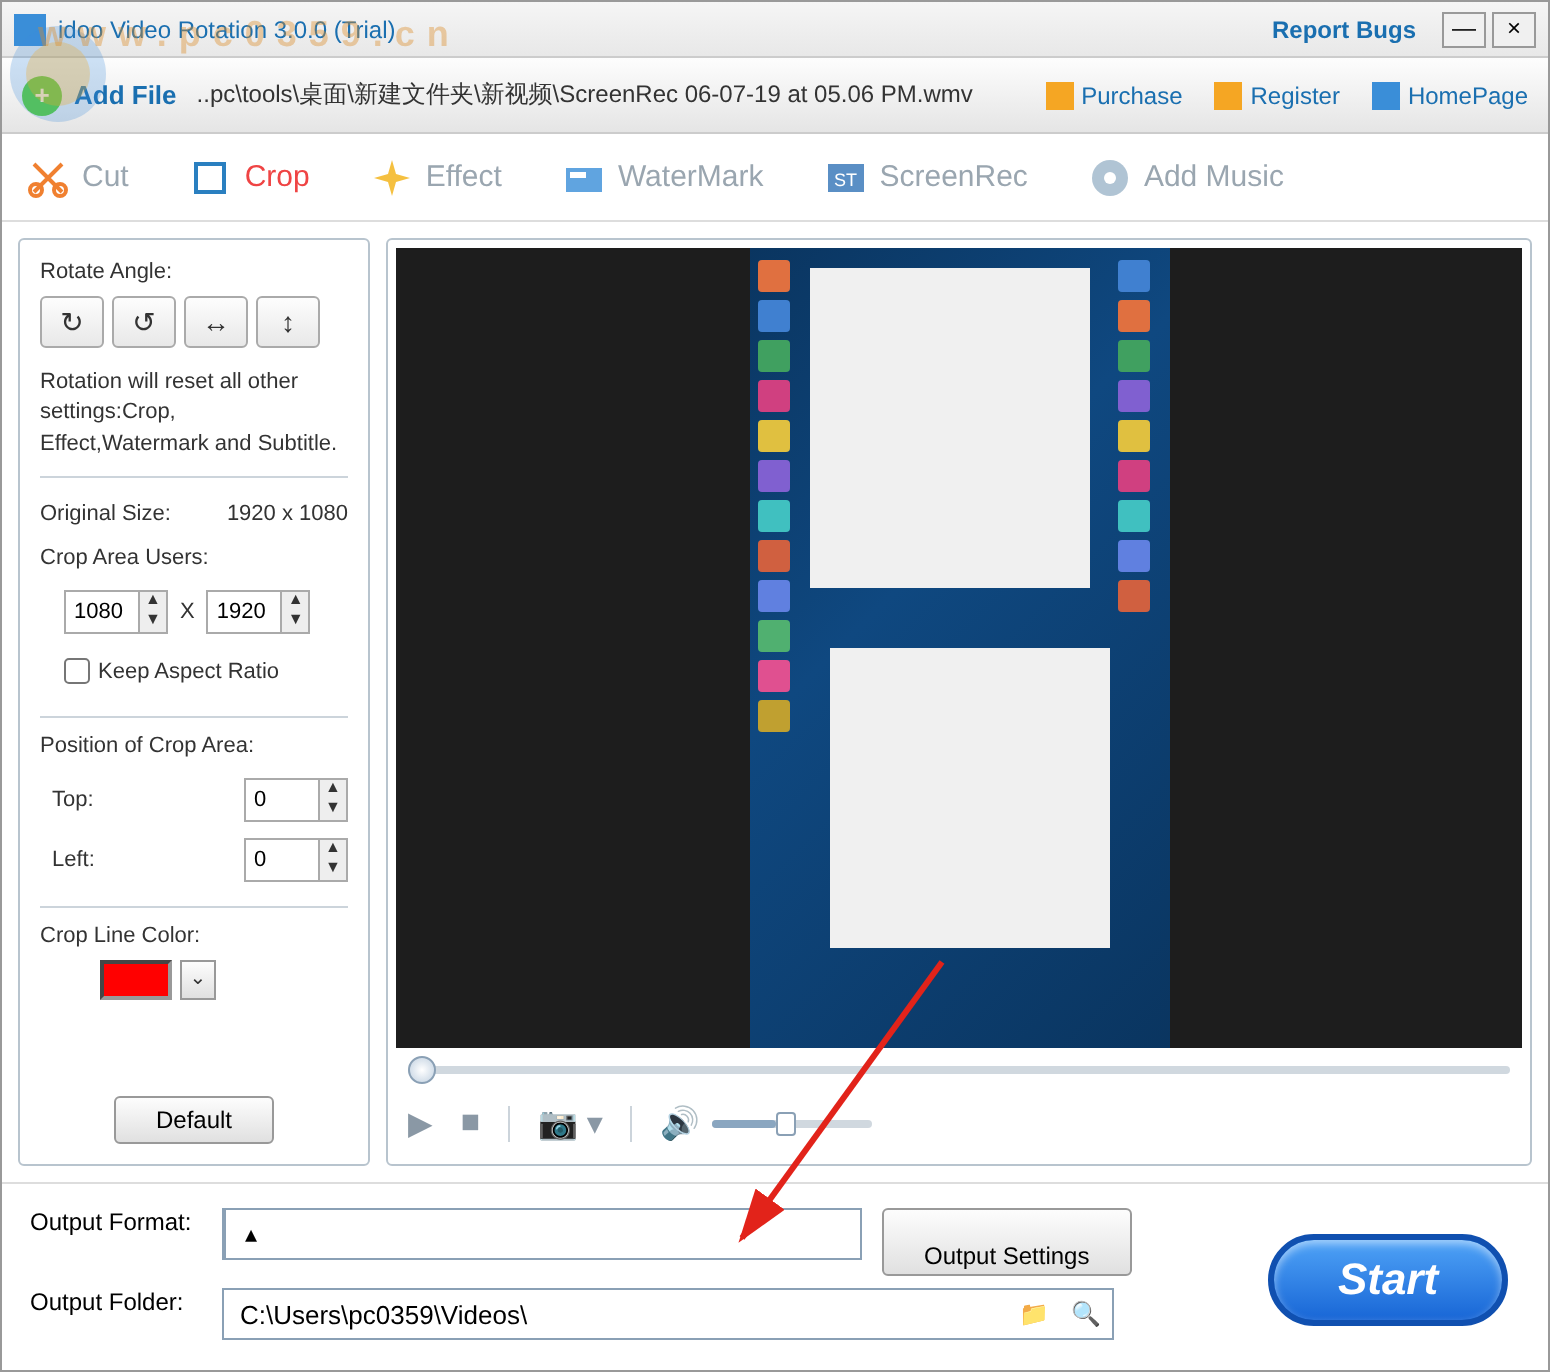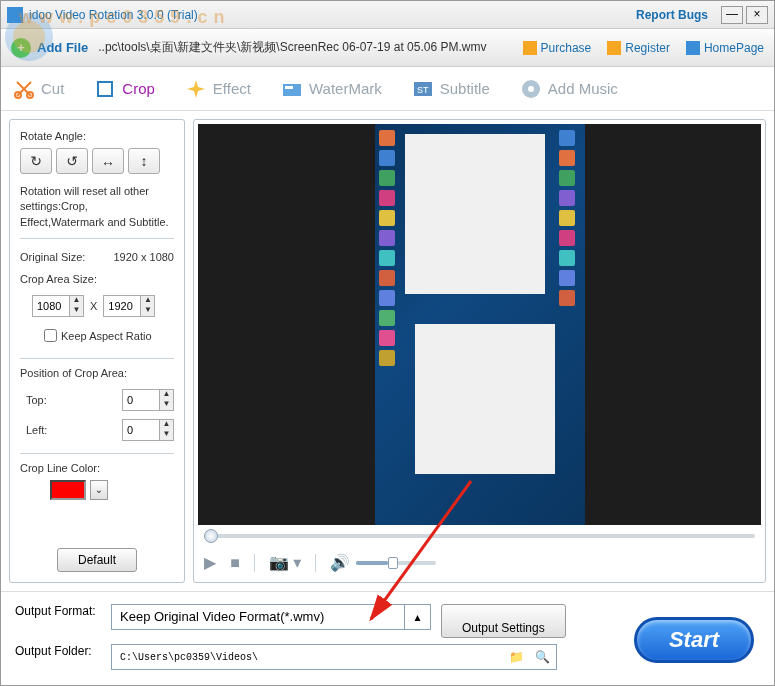--- a/index.html
+++ b/index.html
@@ -10,21 +10,21 @@
 .titlebar .report { color: #1a6fb0; font-weight: bold; margin-right: 10px; cursor: pointer; padding-left: 48px; }
 .titlebar .winbtn { width: 22px; height: 18px; border: 1px solid #999; background: #f0f0f0; margin-left: 3px; text-align: center; line-height: 14px; font-size: 12px; cursor: pointer; }
 .addbar { height: 38px; background: linear-gradient(#fdfdfd,#e5e5e5); display: flex; align-items: center; padding: 0 10px; border-bottom: 1px solid #ccc; font-size: 13px; }
 .addbar .addbtn { display: flex; align-items: center; color: #1a6fb0; font-weight: bold; cursor: pointer; }
 .addbar .addbtn .plus { width: 20px; height: 20px; background: #5bd13a; border-radius: 10px; color: #fff; text-align: center; line-height: 20px; margin-right: 6px; font-weight: bold; }
 .addbar .path { margin-left: 10px; color: #333; font-size: 12px; flex: 1; }
 .addbar .link { display: flex; align-items: center; color: #1a6fb0; margin-left: 16px; cursor: pointer; font-size: 12px; }
 .addbar .link .lic { width: 14px; height: 14px; margin-right: 4px; }
 .toolbar { height: 44px; background: #fff; display: flex; padding: 0 12px; border-bottom: 1px solid #ddd; }
 .toolbar .tbtn { display: flex; align-items: center; margin-right: 30px; color: #9aa6b0; font-size: 15px; cursor: pointer; }
-.toolbar .tbtn.active { color: #a21caf; }
+.toolbar .tbtn.active { color: #ef4444; }
 .toolbar .tbtn .tic { width: 22px; height: 22px; margin-right: 6px; }
 .main { display: flex; padding: 8px; gap: 8px; height: 480px; }
 .side { width: 176px; border: 1px solid #b8c4ce; border-radius: 3px; padding: 10px; font-size: 11px; color: #333; display: flex; flex-direction: column; }
 .side .lbl { margin-bottom: 6px; }
 .side .row4 { display: flex; gap: 4px; margin-bottom: 10px; }
 .side .ibtn { width: 32px; height: 26px; border: 1px solid #aaa; background: linear-gradient(#fdfdfd,#e8e8e8); border-radius: 3px; text-align: center; line-height: 24px; cursor: pointer; font-size: 14px; }
 .side hr { border: none; border-top: 1px solid #ccd4db; margin: 8px 0; }
 .side .kv { display: flex; justify-content: space-between; margin: 4px 0; align-items: center; }
 .side .spin { display: inline-flex; align-items: center; border: 1px solid #aaa; height: 22px; background: #fff; }
 .side .spin input { width: 36px; border: none; text-align: left; padding: 0 4px; font-size: 11px; outline: none; }
@@ -56,21 +56,21 @@
 .controls .vtrack .vfill { position: absolute; left: 0; top: 0; bottom: 0; width: 40%; background: #8aa6c0; border-radius: 2px; }
 .controls .vtrack .vthumb { position: absolute; left: 40%; top: -4px; width: 10px; height: 12px; background: #fff; border: 1px solid #8aa0b5; border-radius: 2px; cursor: pointer; }
 .bottom { padding: 6px 14px; font-size: 12px; border-top: 1px solid #ddd; }
 .brow { display: flex; align-items: flex-start; margin: 6px 0; gap: 10px; }
 .brow .blbl { width: 86px; }
 .brow .combo { flex: 0 0 320px; height: 26px; border: 1px solid #8aa0b5; display: flex; background: #fff; }
 .brow .combo .ctxt { flex: 1; padding: 0 8px; line-height: 24px; font-size: 13px; }
 .brow .combo .carrow { width: 26px; border-left: 1px solid #8aa0b5; text-align: center; line-height: 24px; cursor: pointer; }
 .brow .osbtn { height: 26px; padding: 16px 20px; border: 1px solid #999; background: linear-gradient(#fdfdfd,#e0e0e0); border-radius: 3px; cursor: pointer; font-size: 12px; }
 .brow .field { flex: 0 0 446px; height: 26px; border: 1px solid #8aa0b5; display: flex; background: #fff; }
-.brow .field input { flex: 1; border: none; padding: 0 8px; font-size: 10px; outline: none; font-family: Liberation Mono, monospace; }
+.brow .field input { flex: 1; border: none; padding: 0 8px; font-size: 13px; outline: none; }
 .brow .field .fic { width: 26px; text-align: center; line-height: 24px; color: #2a7fc0; cursor: pointer; }
 .startbtn { position: absolute; right: 20px; bottom: 22px; width: 120px; height: 46px; border-radius: 23px; background: linear-gradient(#4fa3f7,#1866d6); border: 3px solid #1050b0; color: #fff; font-size: 22px; font-weight: bold; font-style: italic; cursor: pointer; box-shadow: inset 0 2px 4px rgba(255,255,255,.5); }
 .watermark { position: absolute; left: 18px; top: 12px; font-size: 34px; font-weight: bold; color: rgba(50,120,200,.25); pointer-events: none; letter-spacing: 2px; font-family: "Microsoft YaHei", sans-serif; z-index: 50; }
 .watermark .sub { font-size: 18px; display: block; margin-top: -6px; letter-spacing: 6px; color: rgba(220,140,40,.4); }
 .wmlogo { position: absolute; left: 0; top: 8px; width: 56px; height: 56px; z-index: 49; pointer-events: none; }
 .arrow { position: absolute; z-index: 60; pointer-events: none; }
 </style>
 </head>
 <body>
 
@@ -153,21 +153,21 @@
         <rect x="2" y="6" width="18" height="12" fill="#60a4e0"></rect>
         <rect x="4" y="8" width="8" height="3" fill="#fff"></rect>
       </svg>
       <span>WaterMark</span>
     </div>
   <div class="tbtn">
       <svg class="tic">
         <rect x="2" y="4" width="18" height="14" fill="#5a8fc5"></rect>
         <text x="5" y="15" font-size="9" fill="#fff">ST</text>
       </svg>
-      <span>Subtitle</span>
+      <span>ScreenRec</span>
     </div>
   <div class="tbtn">
       <svg class="tic">
         <circle cx="11" cy="11" r="9" fill="#b0c4d4"></circle>
         <circle cx="11" cy="11" r="3" fill="#fff"></circle>
       </svg>
       <span>Add Music</span>
     </div>
 </div>
 
@@ -179,39 +179,39 @@
       <div class="ibtn">↺</div>
       <div class="ibtn">↔</div>
       <div class="ibtn">↕</div>
     </div>
     <div style="line-height:1.4;">Rotation will reset all other settings:Crop, Effect,Watermark and Subtitle.</div>
     <hr>
     <div class="kv">
         <span>Original Size:</span>
         <span>1920 x 1080</span>
       </div>
-    <div class="lbl" style="margin-top:6px;">Crop Area Size:</div>
+    <div class="lbl" style="margin-top:6px;">Crop Area Users:</div>
     <div style="display:flex;align-items:center;gap:6px;margin:4px 0 4px 12px;">
       <span class="spin">
           <input value="1080" style="">
           <span class="ud">
             <span>▲</span>
             <span>▼</span>
           </span>
         </span>
       <span>X</span>
       <span class="spin">
           <input value="1920" style="">
           <span class="ud">
             <span>▲</span>
             <span>▼</span>
           </span>
         </span>
     </div>
-    <label class="chk" style="margin-left:24px;">
+    <label class="chk" style="margin-left:12px;">
         <input type="checkbox" style="">
         <span>Keep Aspect Ratio</span>
       </label>
     <hr>
     <div class="lbl">Position of Crop Area:</div>
     <div class="kv" style="margin-left:6px;">
         <span style="width:40px;">Top:</span>
         <span class="spin">
           <input value="0" style="">
           <span class="ud">
@@ -290,21 +290,20 @@
           </div>
       </div>
     </div>
   </div>
 </div>
 
 <div class="bottom">
   <div class="brow">
     <span class="blbl">Output Format:</span>
     <div class="combo">
-      <span class="ctxt">Keep Original Video Format(*.wmv)</span>
       <span class="carrow">▴</span>
     </div>
     <button class="osbtn">Output Settings</button>
   </div>
   <div class="brow">
     <span class="blbl">Output Folder:</span>
     <div class="field">
       <input value="C:\Users\pc0359\Videos\" style="">
       <span class="fic">📁</span>
       <span class="fic">🔍</span>

